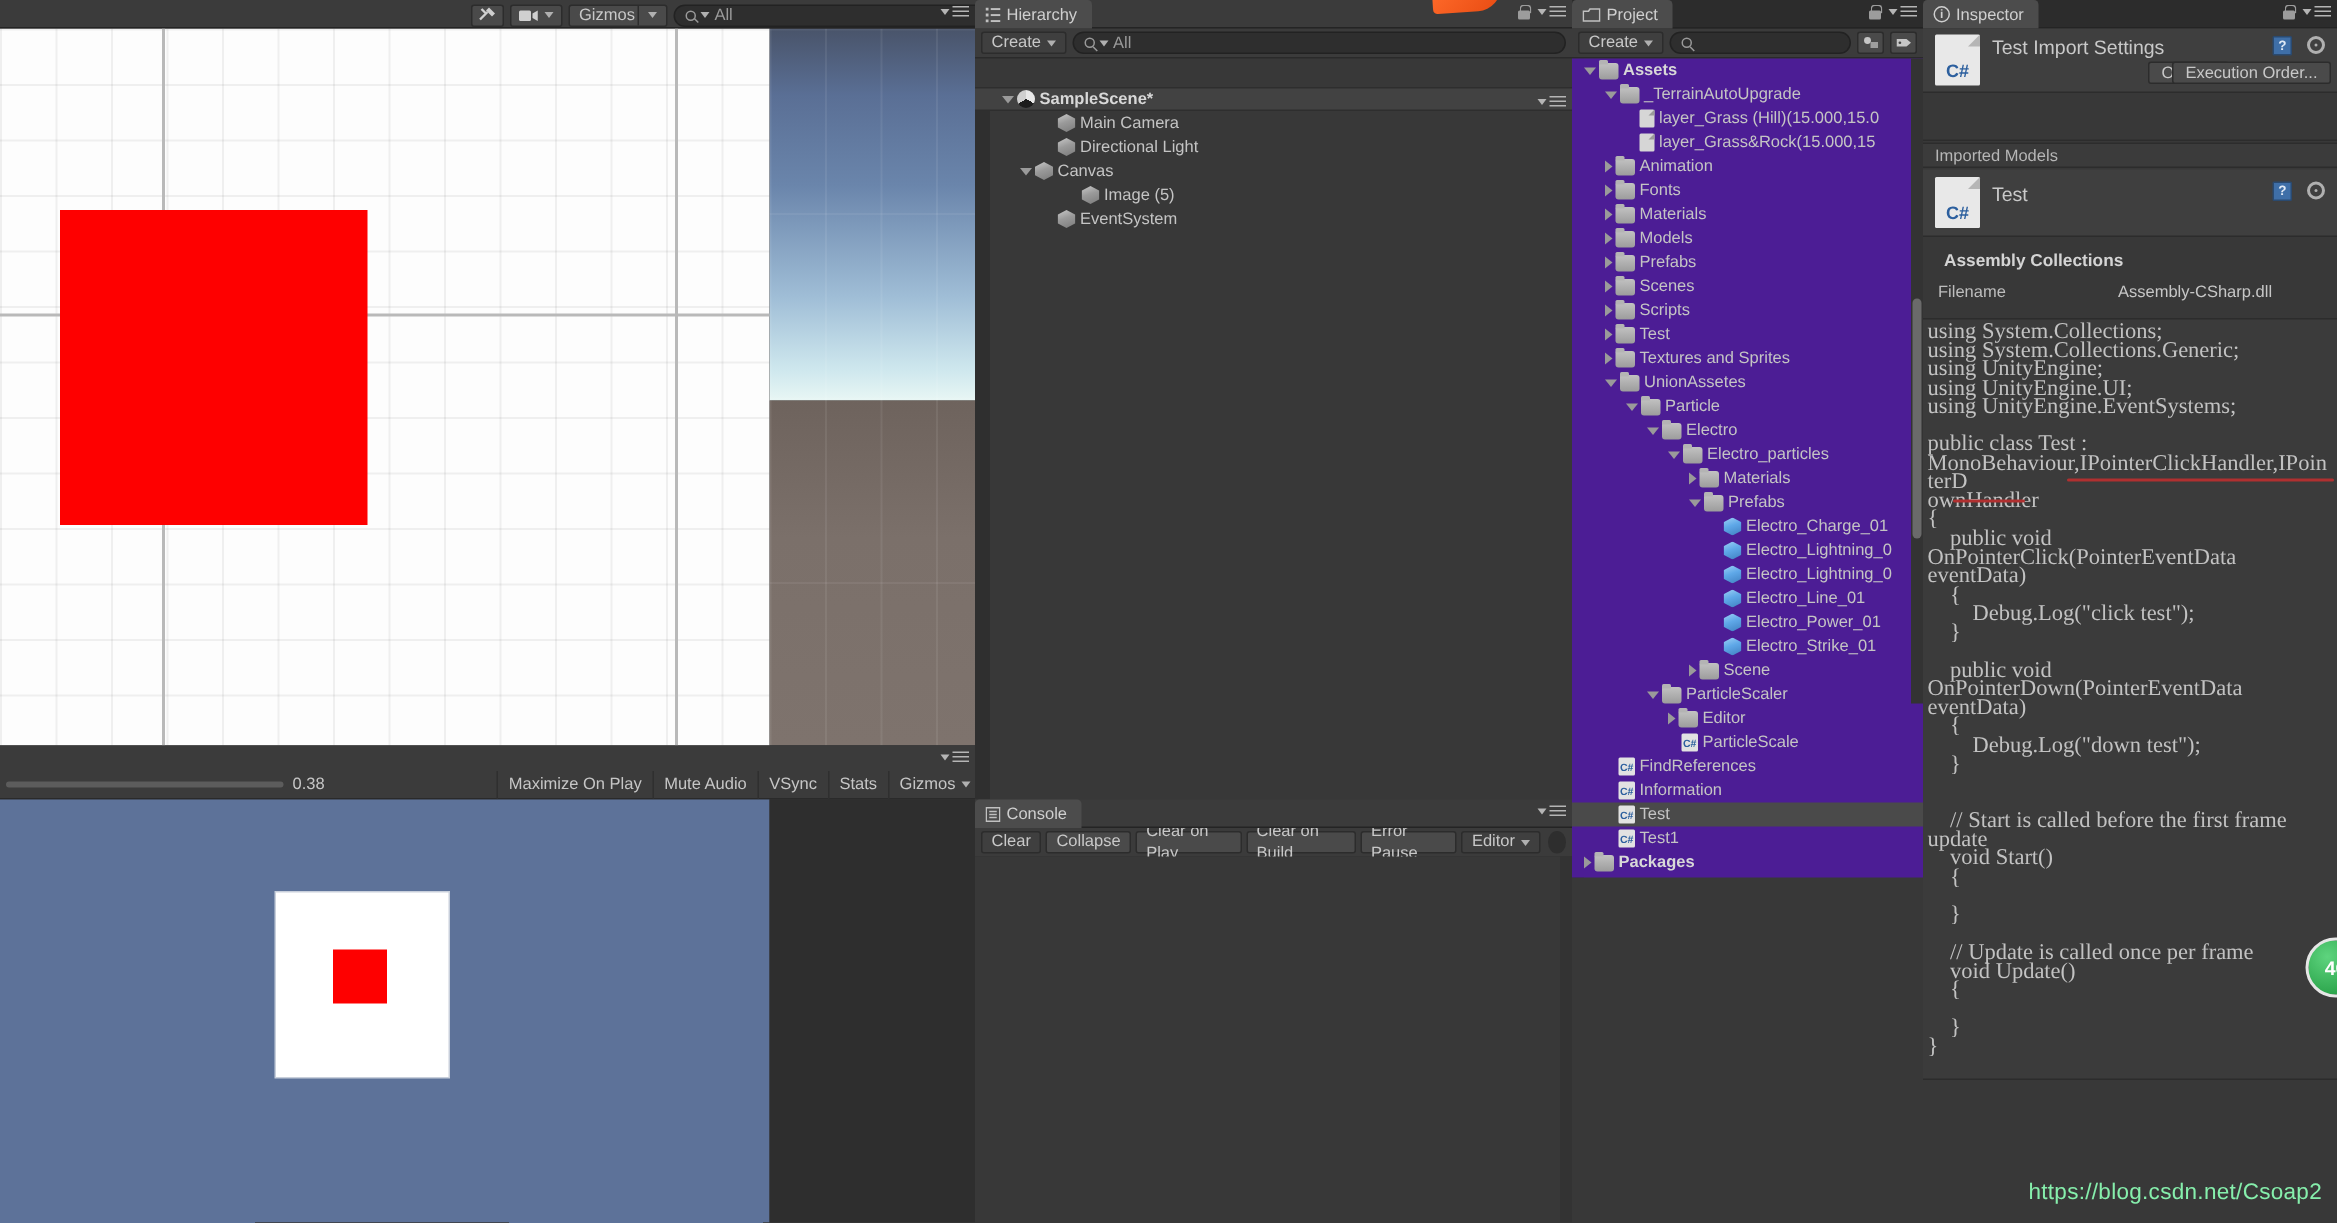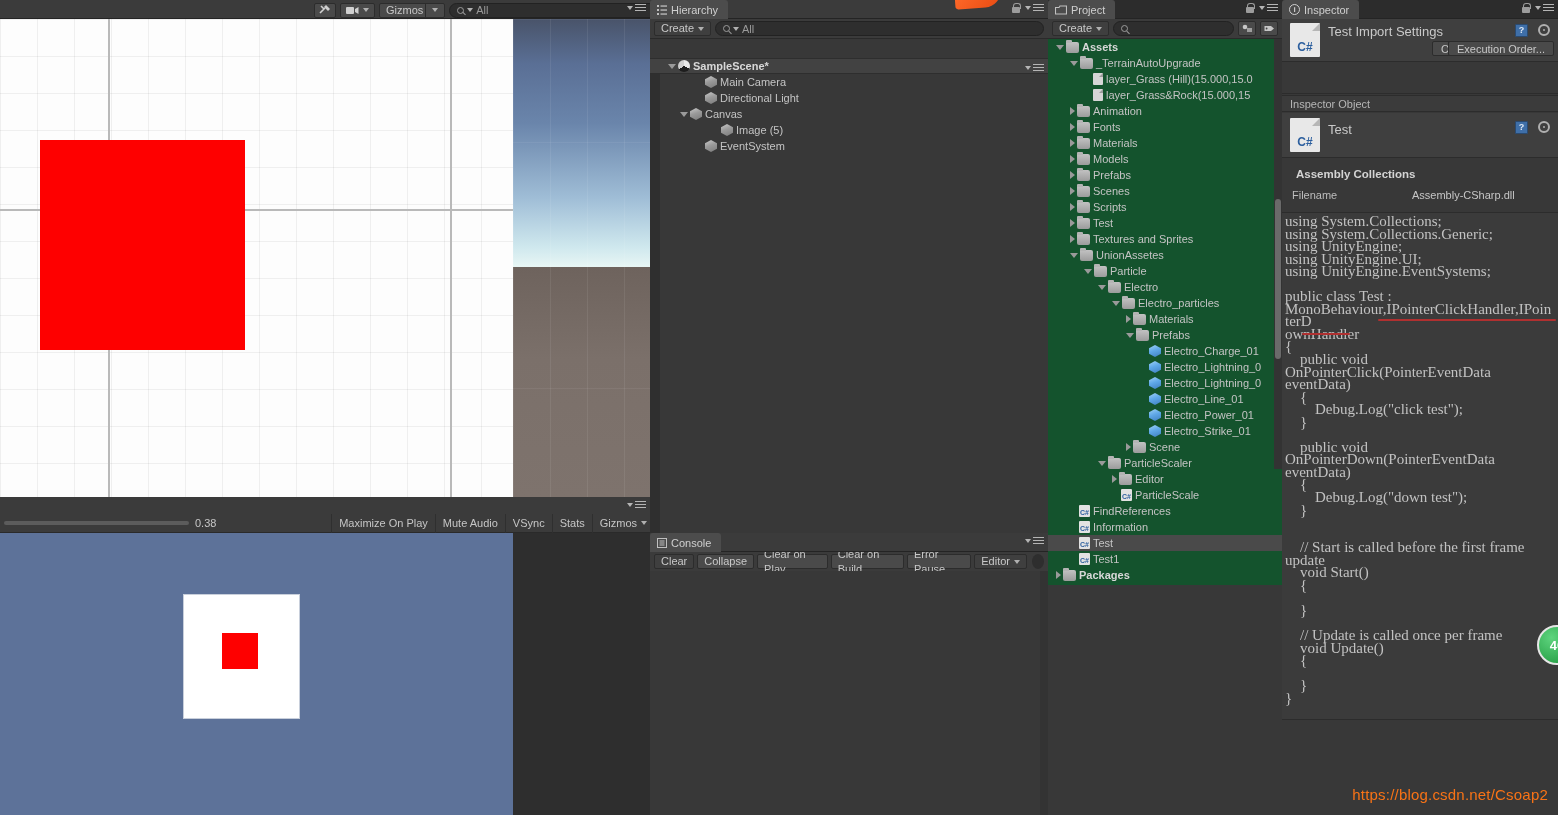--- a/index.html
+++ b/index.html
@@ -215,21 +215,21 @@
 
   
   #console { left:650px; top:533px; width:398px; height:282px; background:#383838; }
   #console-body { position:absolute; left:0; top:38px; right:0; bottom:0; background:#383838; }
   #console-scroll {
     position:absolute; right:0; top:38px; width:8px; bottom:0; background:#333;
   }
 
   
   #project { left:1048px; top:0; width:234px; height:585px; }
-  #proj-list { position:absolute; left:0; top:39px; right:0; bottom:0; background:#14532d; overflow:hidden; }
+  #proj-list { position:absolute; left:0; top:39px; right:0; bottom:0; background:#4c1d95; overflow:hidden; }
   #proj-leftstrip { position:absolute; left:0; top:39px; width:8px; bottom:0; background:#2f2f2f; }
   #proj-scrollbar {
     position:absolute; right:0; top:39px; width:8px; height:430px; background:#333;
   }
   #proj-thumb {
     position:absolute; right:1px; top:160px; width:6px; height:160px;
     background:#6a6a6a; border-radius:3px;
   }
   .iconbtn {
     width:18px; height:15px; background:#4a4a4a; border:1px solid #2c2c2c;
@@ -290,21 +290,21 @@
   }
   #green-badge {
     position:absolute; left:1537px; top:625px; width:40px; height:40px;
     border-radius:50%; background: radial-gradient(circle at 35% 30%, #5ed47e 0%, #2fa84f 70%, #1d8b3c 100%);
     border:2px solid #e6e6e6;
     color:#ffffff; font-size:13px; font-weight:bold;
     display:flex; align-items:center; justify-content:center;
   }
   #watermark {
     position:absolute; right:10px; bottom:12px;
-    font-size:15px; color:#f97316; letter-spacing:.2px;
+    font-size:15px; color:#86efac; letter-spacing:.2px;
   }
   #orange-bit {
     position:absolute; left:955px; top:-8px; width:46px; height:16px;
     background: linear-gradient(135deg,#ff6a2a 0%,#e84b12 100%);
     border-radius: 0 0 16px 3px; transform: rotate(-4deg);
   }
   .redline { position:absolute; background:#b03030; height:1.5px; border-radius:1px; }
   .vsep { width:1px; align-self:stretch; background:#2c2c2c; margin:0 2px; }
 </style>
 </head>
@@ -802,21 +802,21 @@
       <div style="position:absolute;left:8px;top:4px;" class="bigcs">C#</div>
       <div style="position:absolute;left:46px;top:5px;font-size:13px;color:#c9c9c9;">Test Import Settings</div>
       <div style="position:absolute;right:30px;top:5px;" class="helpicon">?</div>
       <div style="position:absolute;right:8px;top:5px;" class="gear"></div>
       <div style="position:absolute;right:72px;top:22px;" class="ibtn">Open...</div>
       <div style="position:absolute;right:4px;top:22px;" class="ibtn">Execution Order...</div>
     </div>
 
     <div style="position:absolute;left:0;top:62px;width:276px;height:32px;background:#383838;border-bottom:1px solid #2c2c2c;"></div>
 
-    <div class="sectionbar" style="position:absolute;left:0;top:95px;width:276px;">Inspector Object</div>
+    <div class="sectionbar" style="position:absolute;left:0;top:95px;width:276px;">Imported Models</div>
 
     <div style="position:absolute;left:0;top:113px;width:276px;height:45px;background:#3f3f3f;border-bottom:1px solid #2c2c2c;">
       <div style="position:absolute;left:8px;top:5px;" class="bigcs">C#</div>
       <div style="position:absolute;left:46px;top:9px;font-size:13px;color:#c9c9c9;">Test</div>
       <div style="position:absolute;right:30px;top:8px;" class="helpicon">?</div>
       <div style="position:absolute;right:8px;top:8px;" class="gear"></div>
     </div>
 
     <div style="position:absolute;left:0;top:159px;width:276px;height:53px;background:#383838;">
       <div style="position:absolute;left:14px;top:9px;font-size:11.5px;font-weight:bold;color:#d4d4d4;">Assembly Collections</div>

